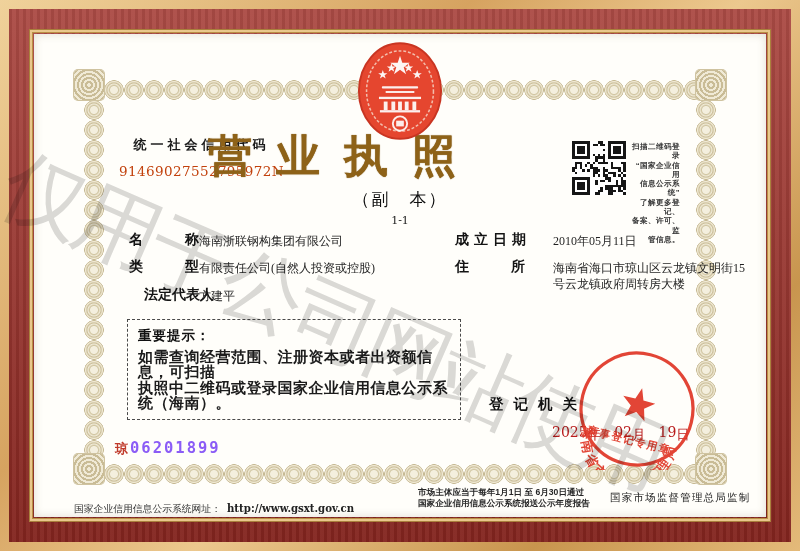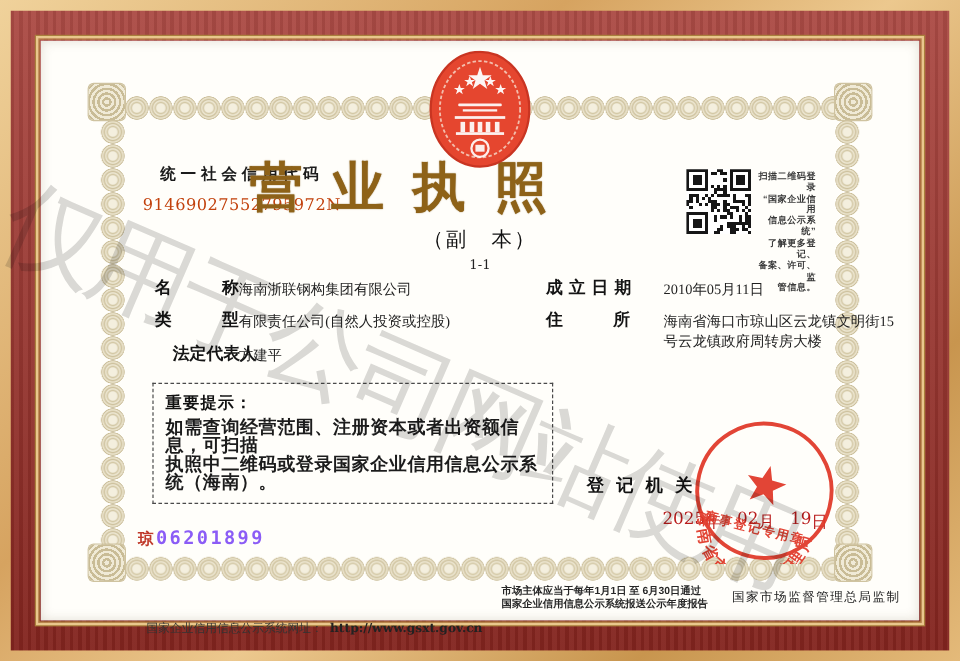--- a/index.html
+++ b/index.html
@@ -52,21 +52,21 @@
   .notice-title{font-size:13.5px;font-weight:bold;color:#111;letter-spacing:1px;}
   .notice-line{margin-top:4px;font-size:15px;line-height:15px;font-weight:600;color:#1c1c1c;letter-spacing:.5px;}
   .authority{left:489px;top:395px;font-size:14.5px;font-weight:bold;color:#121212;letter-spacing:10px;white-space:nowrap;}
   .seal{left:576px;top:348px;width:122px;height:122px;z-index:5;opacity:.93;}
   .dateline{left:552px;top:426px;z-index:4;font-size:13.5px;color:#b91c1c;white-space:nowrap;}
   .dateline .num{font-family:"DejaVu Serif",serif;font-size:14px;position:relative;top:-2px;}
   .dateline .gap{display:inline-block;width:13px;}
   .serial{left:115px;top:439px;z-index:3;white-space:nowrap;}
   .serial-prefix{color:#c03a2b;font-size:13px;font-weight:bold;}
   .serial-number{font-family:"DejaVu Sans Mono",monospace;font-size:15.5px;font-weight:bold;color:#8b5cf6;letter-spacing:2px;margin-left:2px;}
-  .footer-left{left:74px;top:518px;font-size:9.8px;color:#333;white-space:nowrap;margin-left:48px;}
+  .footer-left{left:74px;top:502px;font-size:9.8px;color:#333;white-space:nowrap;}
   .footer-left b{font-family:"DejaVu Serif",serif;font-size:10.2px;color:#222;margin-left:6px;}
   .footer-mid{left:418px;top:487px;font-size:8.6px;line-height:10.6px;font-weight:bold;color:#272727;white-space:nowrap;}
   .footer-right{left:610px;top:491px;font-size:10.5px;color:#222;letter-spacing:1.2px;white-space:nowrap;}
   .watermark{left:30px;top:128px;z-index:9;pointer-events:none;white-space:nowrap;
     transform:rotate(23.5deg);transform-origin:0 0;font-size:84px;font-weight:500;
     letter-spacing:-5px;color:#8d8d8d;opacity:.33;mix-blend-mode:multiply;}
 </style>
 </head>
 <body>
 

